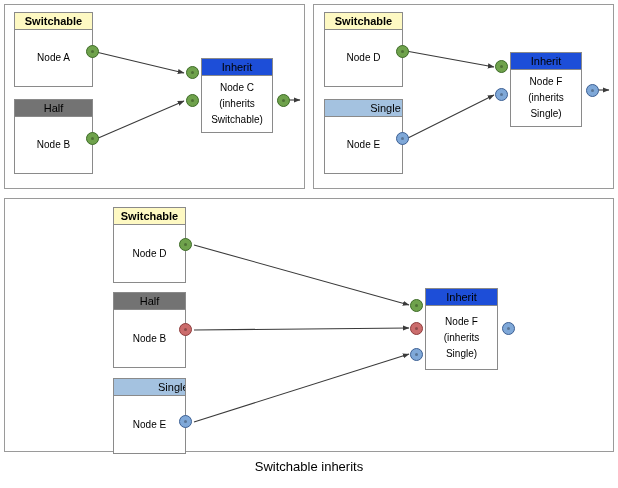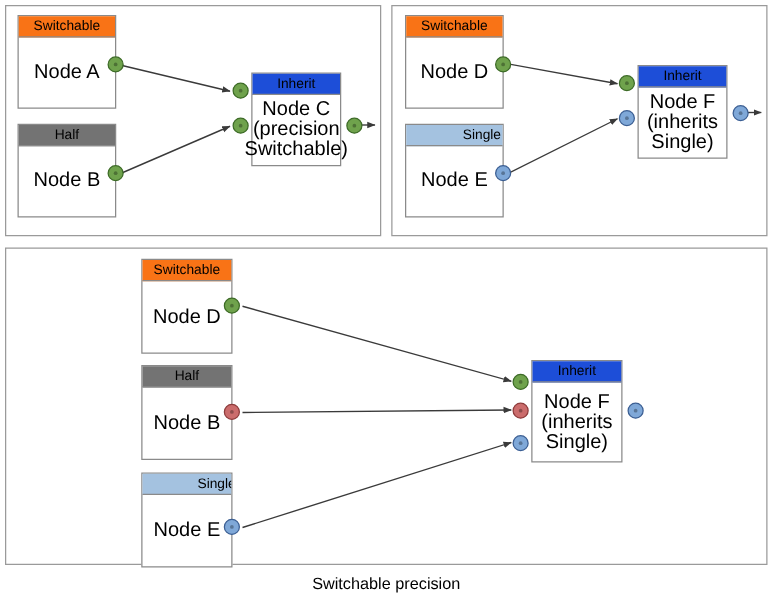--- a/index.html
+++ b/index.html
@@ -37,27 +37,27 @@
     font-size:11px;
     border-bottom:1px solid #8a8a8a;
     box-sizing:border-box;
     white-space:nowrap;
     overflow:hidden;
   }
   .node .body{
     flex:1;
     display:flex;align-items:center;justify-content:center;
     text-align:center;
-    font-size:16px;
+    font-size:10px;
     line-height:16px;
     padding:2px 3px;
     box-sizing:border-box;
     white-space:pre-line;
   }
-  .hdr.sw  {background:#f97316;}
+  .hdr.sw  {background:#fef9c3;font-weight:bold;}
   .hdr.half{background:#737373;}
   .hdr.sgl {background:#A4C2E0;padding-left:44px;}
   .hdr.inh {background:#1d4ed8;}
 
   
   .node.inherit .body{align-items:center;}
 
   
   .port{
     position:absolute;
@@ -121,21 +121,21 @@
 
   <div class="node" style="left:14px;top:99px;width:79px;height:75px;">
     <div class="hdr half">Half</div>
     <div class="body">Node B</div>
   </div>
   <div class="port green" style="left:86px;top:132px;"></div>
 
   <div class="node inherit" style="left:201px;top:58px;width:72px;height:75px;">
     <div class="hdr inh">Inherit</div>
     <div class="body">Node C
-(precision
+(inherits
 Switchable)</div>
   </div>
   <div class="port green" style="left:186px;top:66px;"></div>
   <div class="port green" style="left:186px;top:94px;"></div>
   <div class="port green" style="left:277px;top:94px;"></div>
 
   <div class="panel" id="panel-tr"></div>
 
   <div class="node" style="left:324px;top:12px;width:79px;height:75px;">
     <div class="hdr sw">Switchable</div>
@@ -183,15 +183,15 @@
     <div class="hdr inh">Inherit</div>
     <div class="body">Node F
 (inherits
 Single)</div>
   </div>
   <div class="port green" style="left:410px;top:299px;"></div>
   <div class="port red" style="left:410px;top:322px;"></div>
   <div class="port blue" style="left:410px;top:348px;"></div>
   <div class="port blue" style="left:502px;top:322px;"></div>
 
-  <div id="caption">Switchable precision</div>
+  <div id="caption">Switchable inherits</div>
 
 </div>
 
 </body></html>

